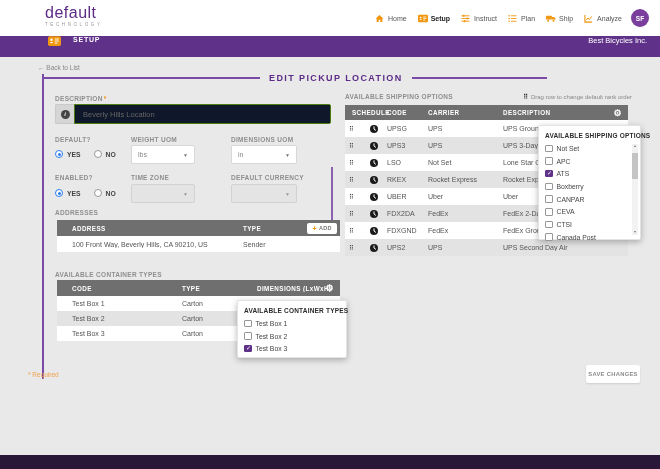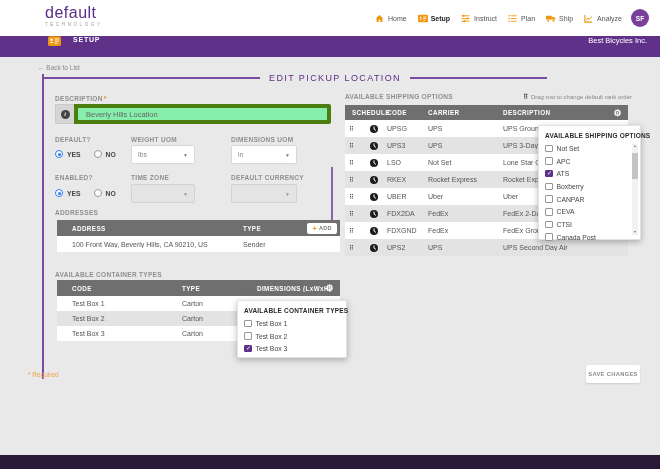--- a/index.html
+++ b/index.html
@@ -27,34 +27,34 @@
   .subbar-company{position:absolute;right:13px;color:#fff;font-size:7.5px}
 
   .footer{position:absolute;left:0;right:0;bottom:0;height:14px;background:#2a1839}
 
   
   .back{position:absolute;left:38px;top:64px;font-size:6.5px;color:#888;cursor:pointer}
   .title-row{position:absolute;left:42px;top:73px;width:505px;display:flex;align-items:center}
   .tl{height:2px;background:#7b4aa6}
   .tl-left{width:218px}
   .tl-right{flex:1}
-  .page-title{font-size:9px;font-weight:normal;color:#5c2b87;letter-spacing:1.4px;margin:0 9px;white-space:nowrap}
+  .page-title{font-size:9px;font-weight:bold;color:#5c2b87;letter-spacing:1.4px;margin:0 9px;white-space:nowrap}
   .vline-left{position:absolute;left:42px;top:74px;width:2px;height:305px;background:#7b4aa6}
   .vline-mid{position:absolute;left:331px;top:167px;width:1.5px;height:76px;background:#7b4aa6;opacity:.85}
 
   .flabel{position:absolute;font-size:6.5px;font-weight:bold;color:#8f8f8f;letter-spacing:.3px;white-space:nowrap}
   .star{color:#f0960f;margin-left:1px}
 
   
   .desc-row{position:absolute;left:55px;top:104px;width:276px;height:20px;display:flex}
   .desc-prefix{width:19px;background:#d5d5d5;border:1px solid #c9c9c9;border-right:none;
                border-radius:2px 0 0 2px;display:flex;align-items:center;justify-content:center}
   .info-dot{width:9px;height:9px;border-radius:50%;background:#454545;color:#eee;font-size:6px;
             font-weight:bold;font-style:italic;display:flex;align-items:center;justify-content:center}
-  .desc-input{flex:1;border:4px solid #4d7c0f;background:#86efac;color:#666;padding-left:8px;
+  .desc-input{flex:1;border:1px solid #4d7c0f;background:#0f172a;color:#666;padding-left:8px;
               font:7.5px "Liberation Sans",sans-serif;border-radius:0 2px 2px 0;outline:none}
 
   
   .radios{position:absolute;display:flex;gap:13px;align-items:center;height:10px}
   .radio-opt{display:flex;align-items:center;gap:4px;font-size:6.8px;font-weight:bold;color:#444;cursor:pointer}
   .radio{width:8px;height:8px;border-radius:50%;border:1px solid #9a9a9a;background:#fff;position:relative;flex:none}
   .radio.on{border-color:#2b7bf0}
   .radio.on::after{content:"";position:absolute;inset:1.5px;border-radius:50%;background:#2b7bf0}
   .sel{position:absolute;height:19px;background:#fff;border:1px solid #d8d8d8;border-radius:2px;
        display:flex;align-items:center;justify-content:space-between;padding:0 6px;font-size:7px;color:#888;cursor:pointer}

